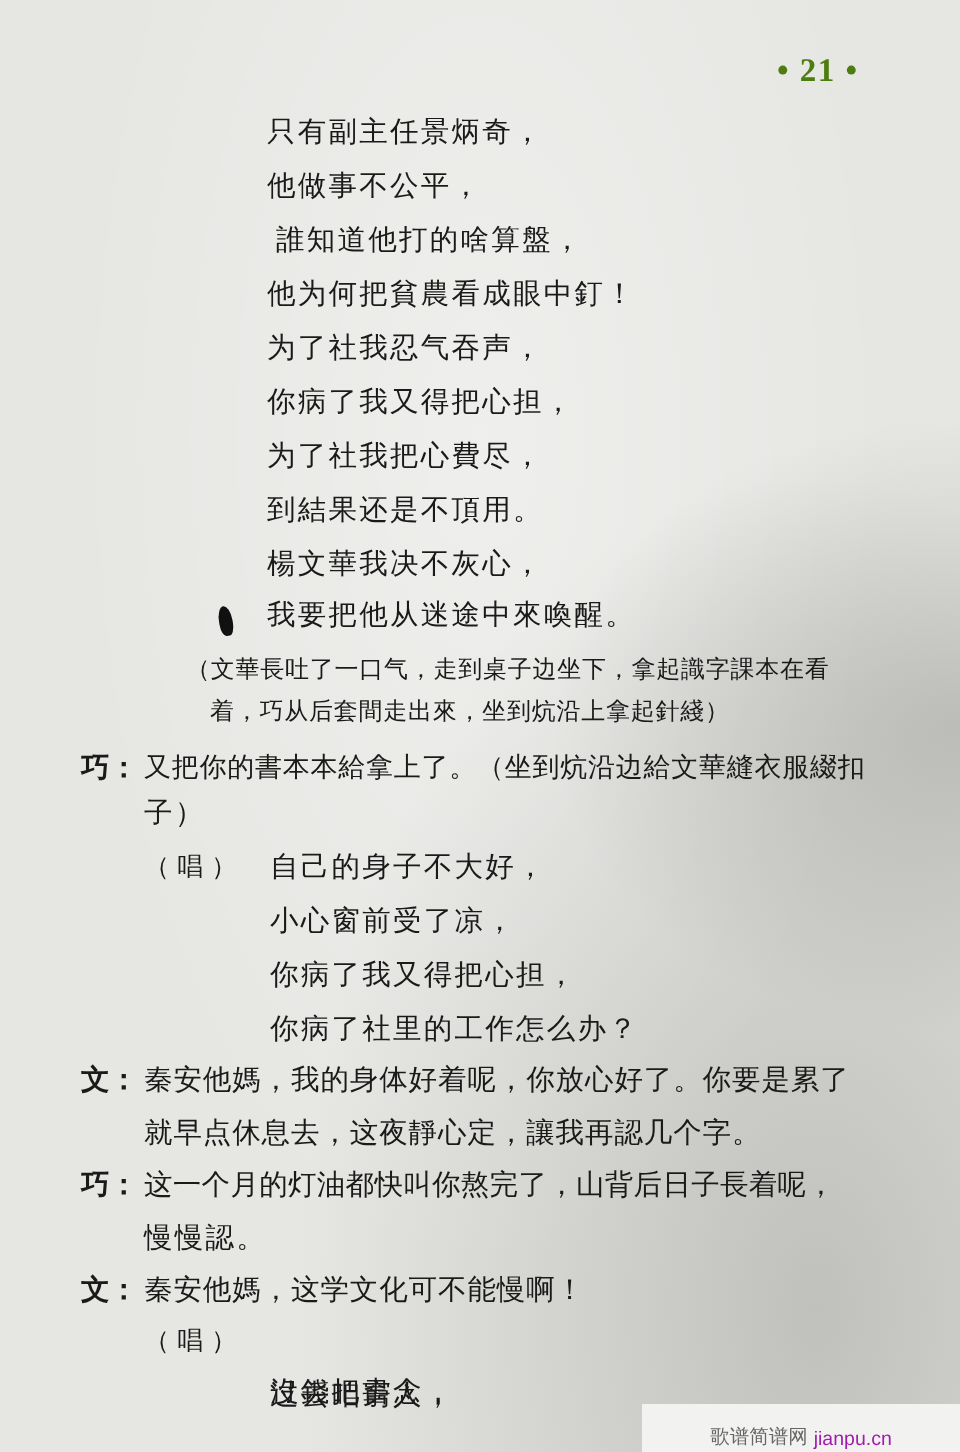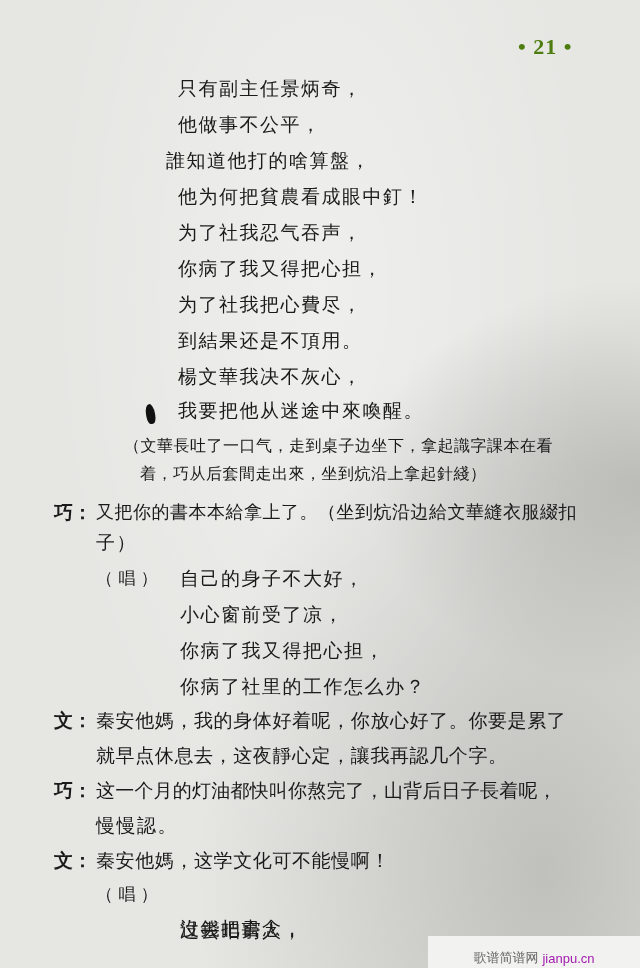--- a/index.html
+++ b/index.html
@@ -37,21 +37,21 @@
   .watermark .wm-url { color: #a21caf; margin-left: 4px; font-family: "Liberation Sans", sans-serif; }
 </style>
 </head>
 <body>
 
 <div class="page-number">• 21 •</div>
 
 <div>
   <div class="line" style="left:178px; top:76px;">只有副主任景炳奇，</div>
   <div class="line" style="left:178px; top:112px;">他做事不公平，</div>
-  <div class="line" style="left:166px; top:148px;">誰知道他打的啥算盤，</div>
+  <div class="line" style="left:184px; top:148px;">誰知道他打的啥算盤，</div>
   <div class="line" style="left:178px; top:184px;">他为何把貧農看成眼中釘！</div>
   <div class="line" style="left:178px; top:220px;">为了社我忍气吞声，</div>
   <div class="line" style="left:178px; top:256px;">你病了我又得把心担，</div>
   <div class="line" style="left:178px; top:292px;">为了社我把心費尽，</div>
   <div class="line" style="left:178px; top:328px;">到結果还是不頂用。</div>
   <div class="line" style="left:178px; top:364px;">楊文華我决不灰心，</div>
   <div class="line" style="left:178px; top:398px;">我要把他从迷途中來喚醒。</div>
 </div>
 
 <div class="ink-blot"></div>

